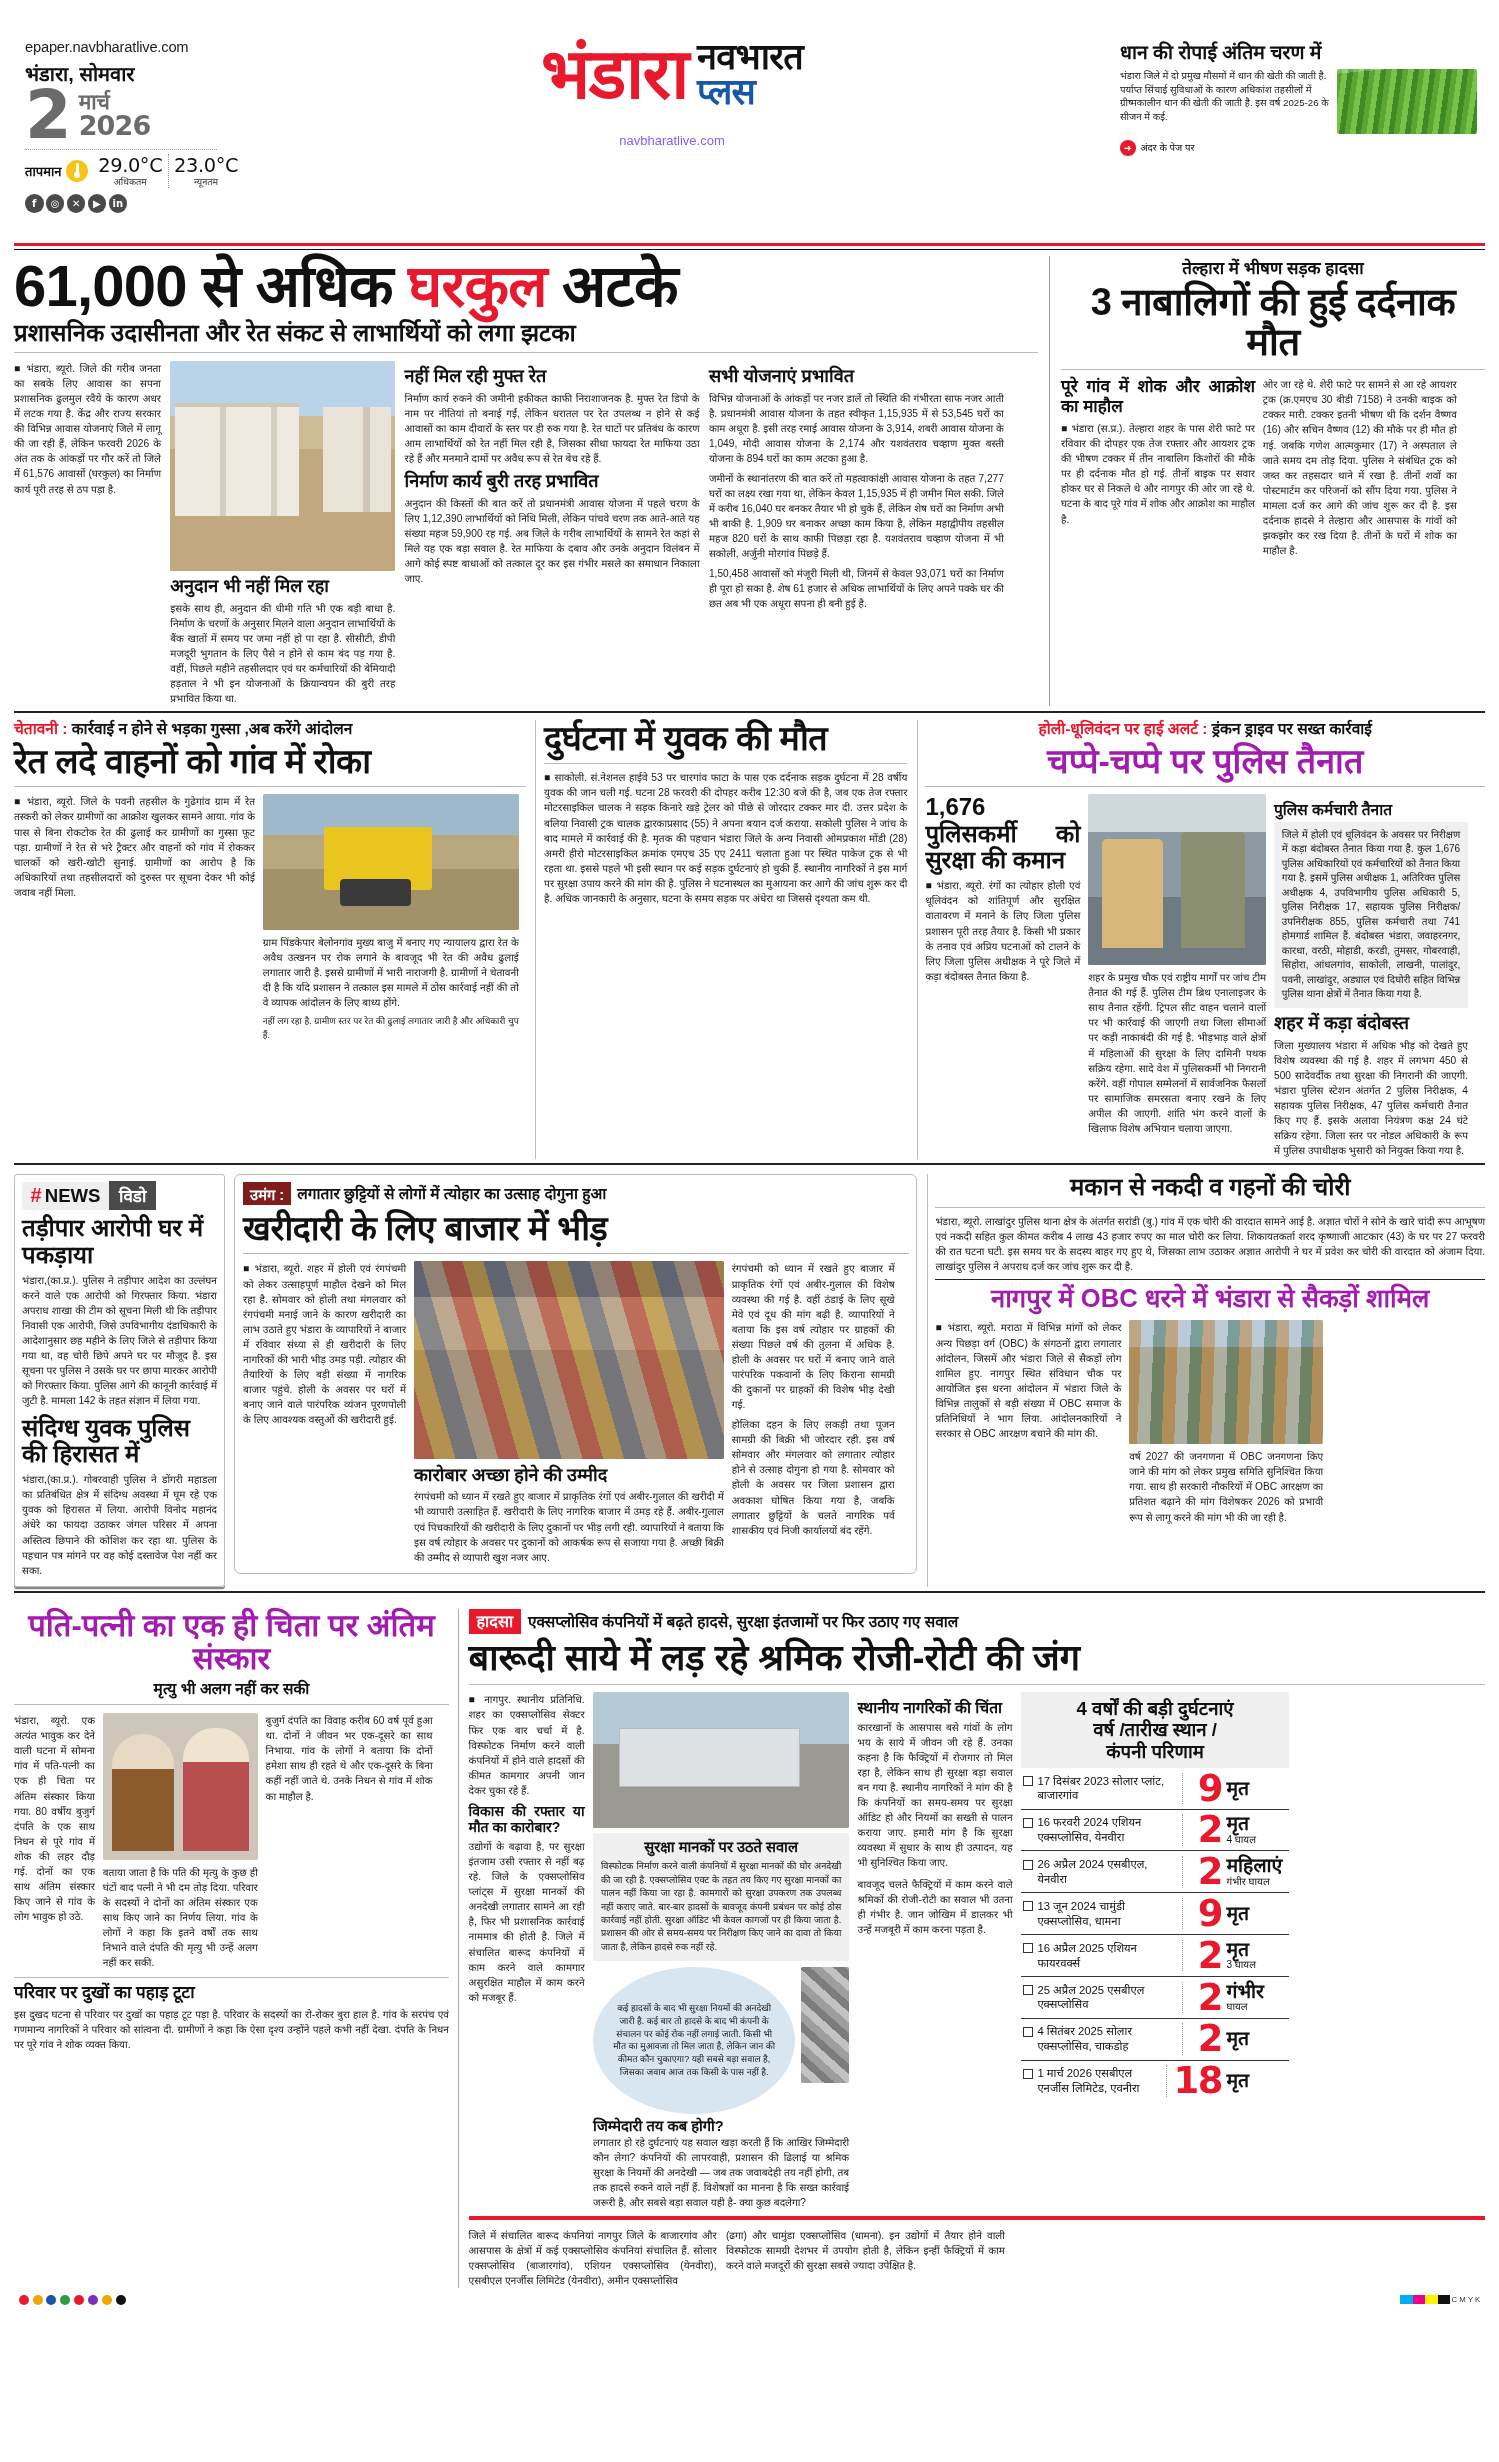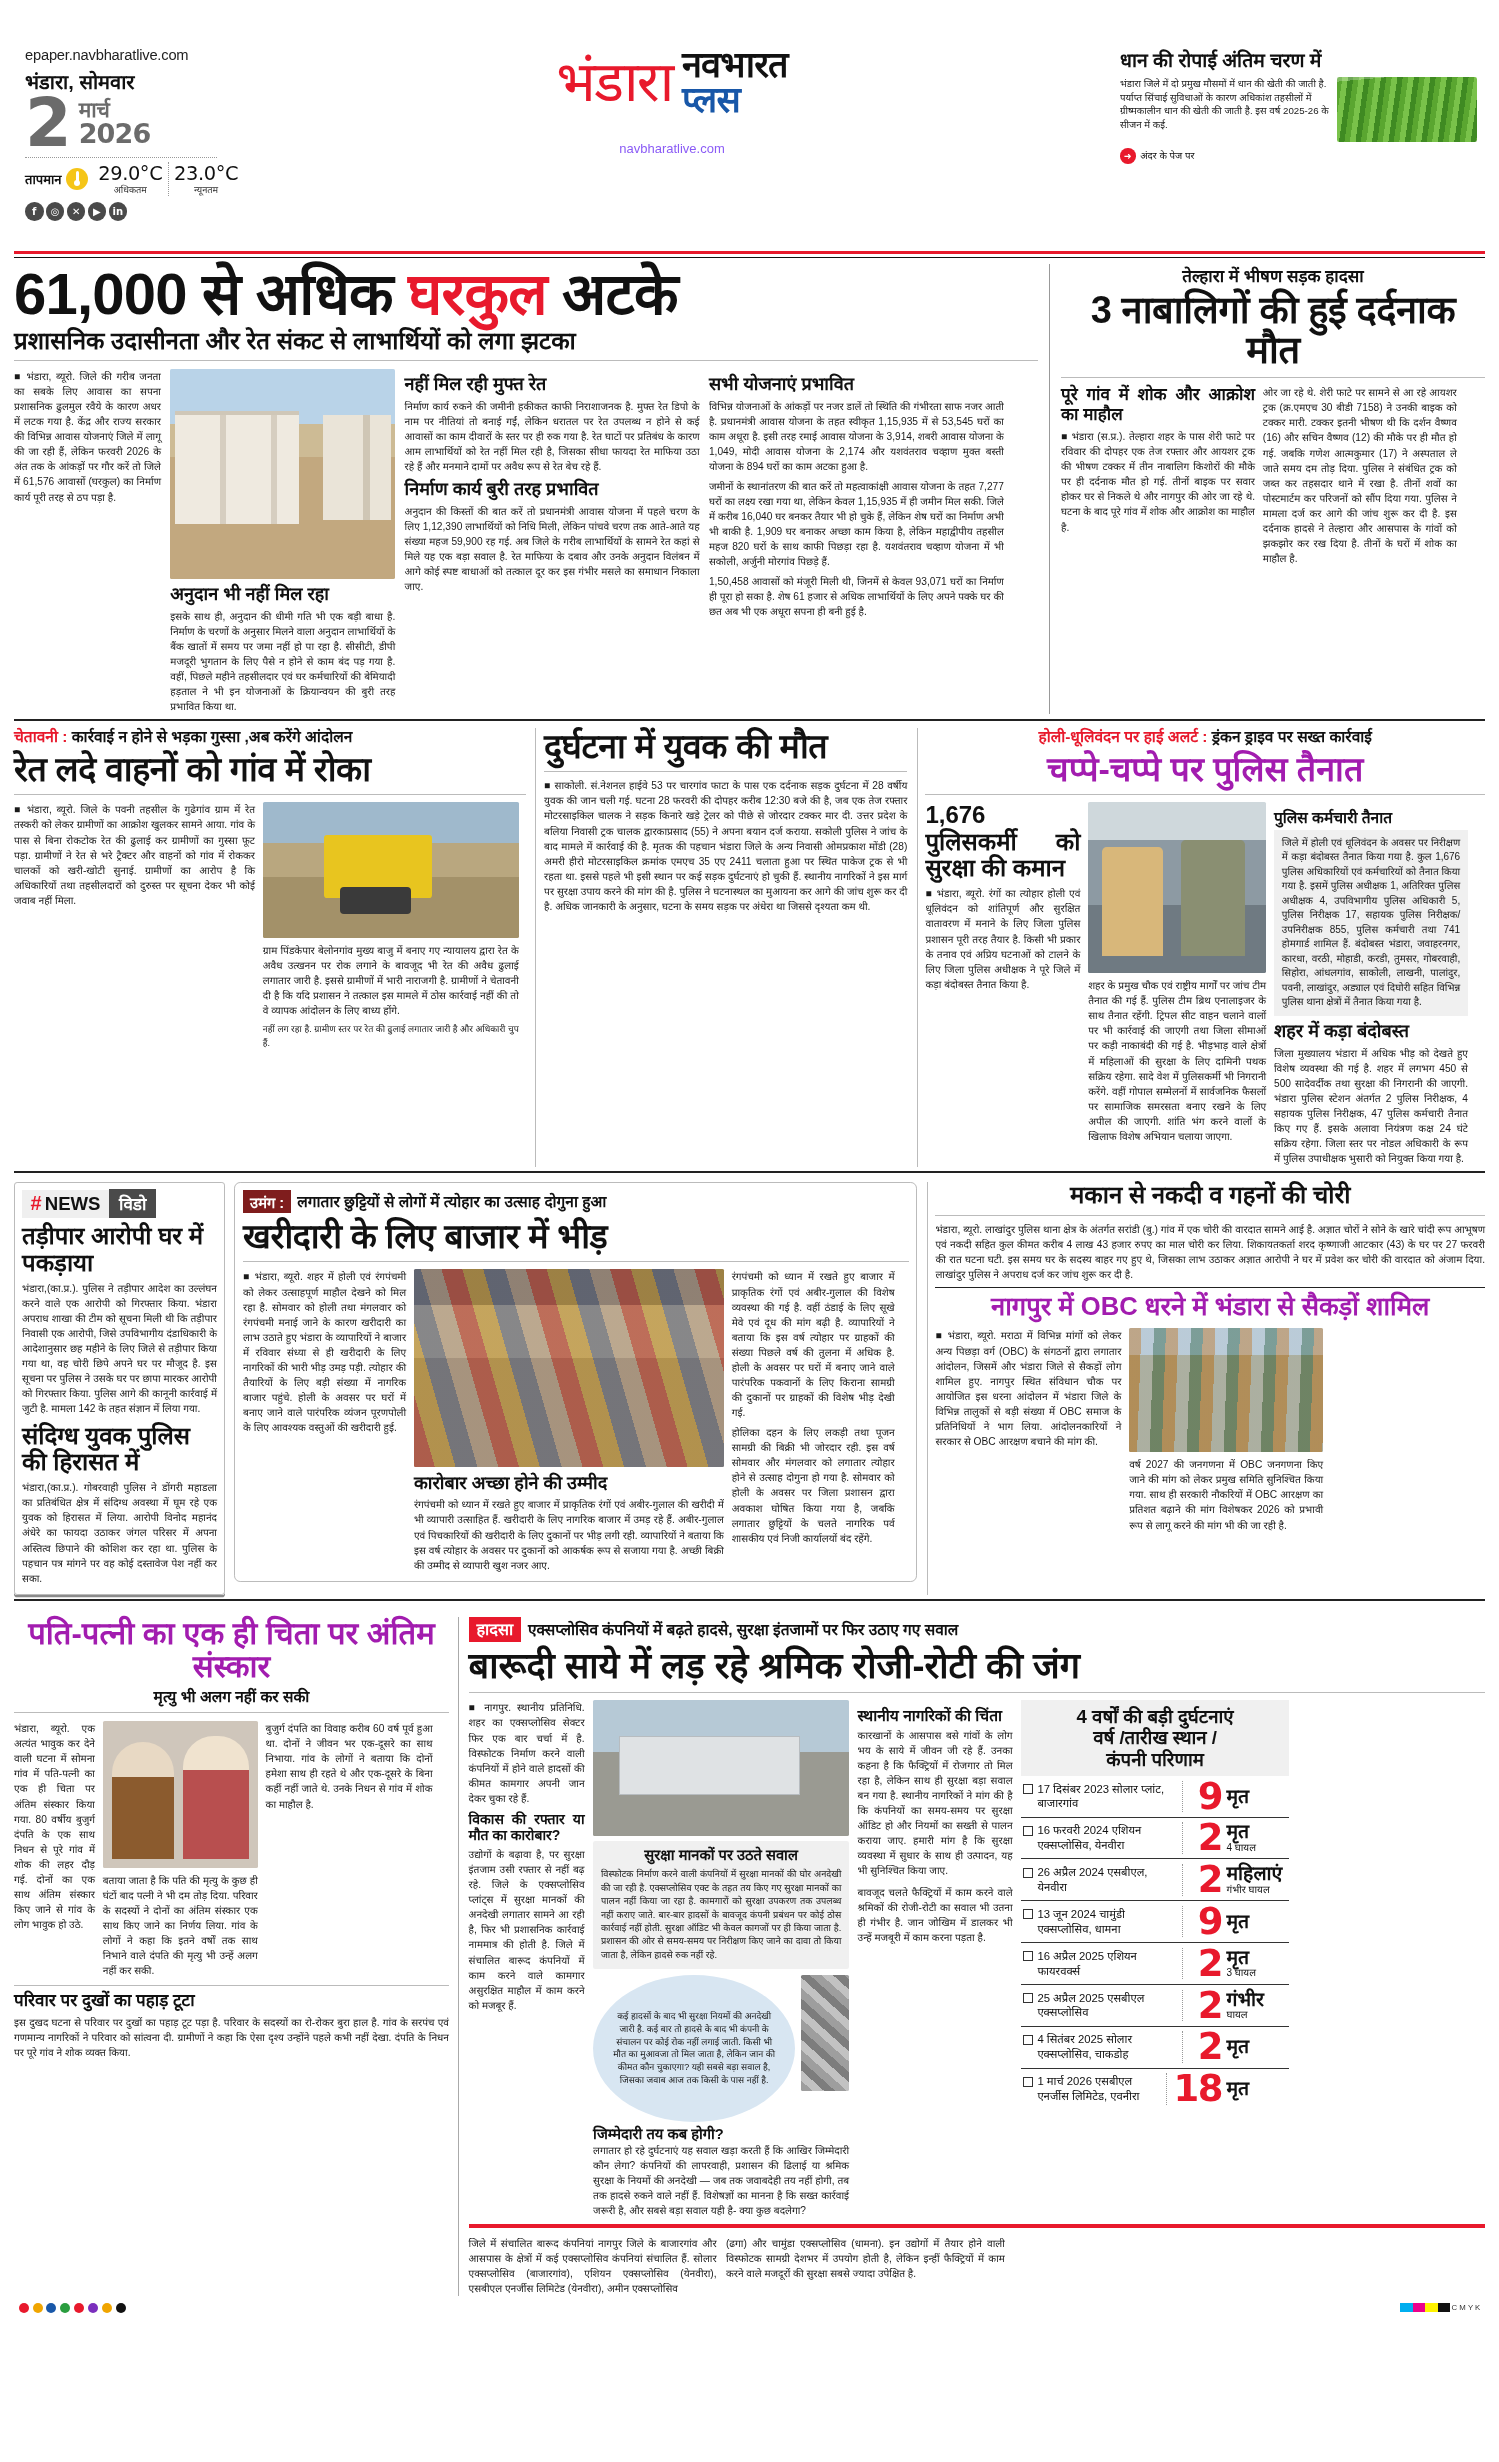--- a/index.html
+++ b/index.html
@@ -4,21 +4,21 @@
 <title>Bhandara Navbharat Plus</title>
 <style>
   * { box-sizing: border-box; margin: 0; padding: 0; }
   html, body {
     width: 1499px; height: 2462px;
     background: #ffffff;
     font-family: "Liberation Sans", "DejaVu Sans", sans-serif;
     color: #111;
     overflow: hidden;
   }
-  .page { position: relative; width: 1499px; height: 2462px; padding: 16px 14px; }
+  .page { position: relative; width: 1499px; height: 2462px; padding: 8px 14px; }
 
   
   .masthead { display: flex; align-items: flex-start; height: 233px; padding-top: 14px; }
   .mh-left { width: 210px; padding-left: 11px; padding-top: 17px; }
   .mh-url { font-size: 14.7px; color: #222; letter-spacing: -0.2px; }
   .mh-place { font-size: 20px; font-weight: bold; color: #111; margin-top: 4.7px; }
   .mh-daterow { display: flex; align-items: flex-end; margin-top: 1.6px; }
   .mh-day { font-size: 67px; font-weight: bold; color: #6b6b6b; line-height: 0.82;
             font-family: "DejaVu Sans", sans-serif; letter-spacing: -2.3px; }
   .mh-monthwrap { margin-left: 9.3px; padding-bottom: 3.1px; }
@@ -38,21 +38,21 @@
   .tcell + .tcell { border-left: 1.6px dotted #999; }
   .tval { font-size: 19.4px; color: #111; font-family: "DejaVu Sans", sans-serif; letter-spacing:-0.4px;}
   .tsub { font-size: 9.3px; color: #333; margin-top: -1.6px; }
   .socials { display: flex; gap: 2.3px; margin-top: 6.2px; }
   .soc { width: 18.6px; height: 18.6px; border-radius: 50%; background: #4a4a4a; color: #fff;
          font-size: 10px; font-weight: bold; display: flex; align-items: center;
          justify-content: center; font-family: "DejaVu Sans", sans-serif; }
 
   .mh-center { flex: 1; text-align: center; padding-top: 17px; }
   .logo-row { display: flex; align-items: center; justify-content: center; gap: 9.3px; }
-  .logo-main { font-size: 56px; font-weight: normal; color: #e8192c; line-height: 1;
+  .logo-main { font-size: 70px; font-weight: bold; color: #e8192c; line-height: 1;
                letter-spacing: -1.6px; font-family: "Liberation Sans", sans-serif; }
   .logo-stack { text-align: left; line-height: 0.98; }
   .logo-nav { font-size: 36px; font-weight: bold; color: #111; letter-spacing:-0.8px;}
   .logo-plus { font-size: 36px; font-weight: bold; color: #1857a8; letter-spacing:-0.8px;}
   .site-line { margin-top: 23px; font-size: 13px; color: #8b5cf6; }
 
   .mh-right { width: 365px; padding-top: 18.6px; padding-right: 7.8px; }
   .mh-r-title { font-size: 19.4px; font-weight: bold; line-height: 1.18; color: #111; }
   .mh-r-body { display: flex; gap: 6.2px; margin-top: 5.4px; }
   .mh-r-text { font-size: 9.7px; line-height: 1.42; color: #222; flex: 1; }

